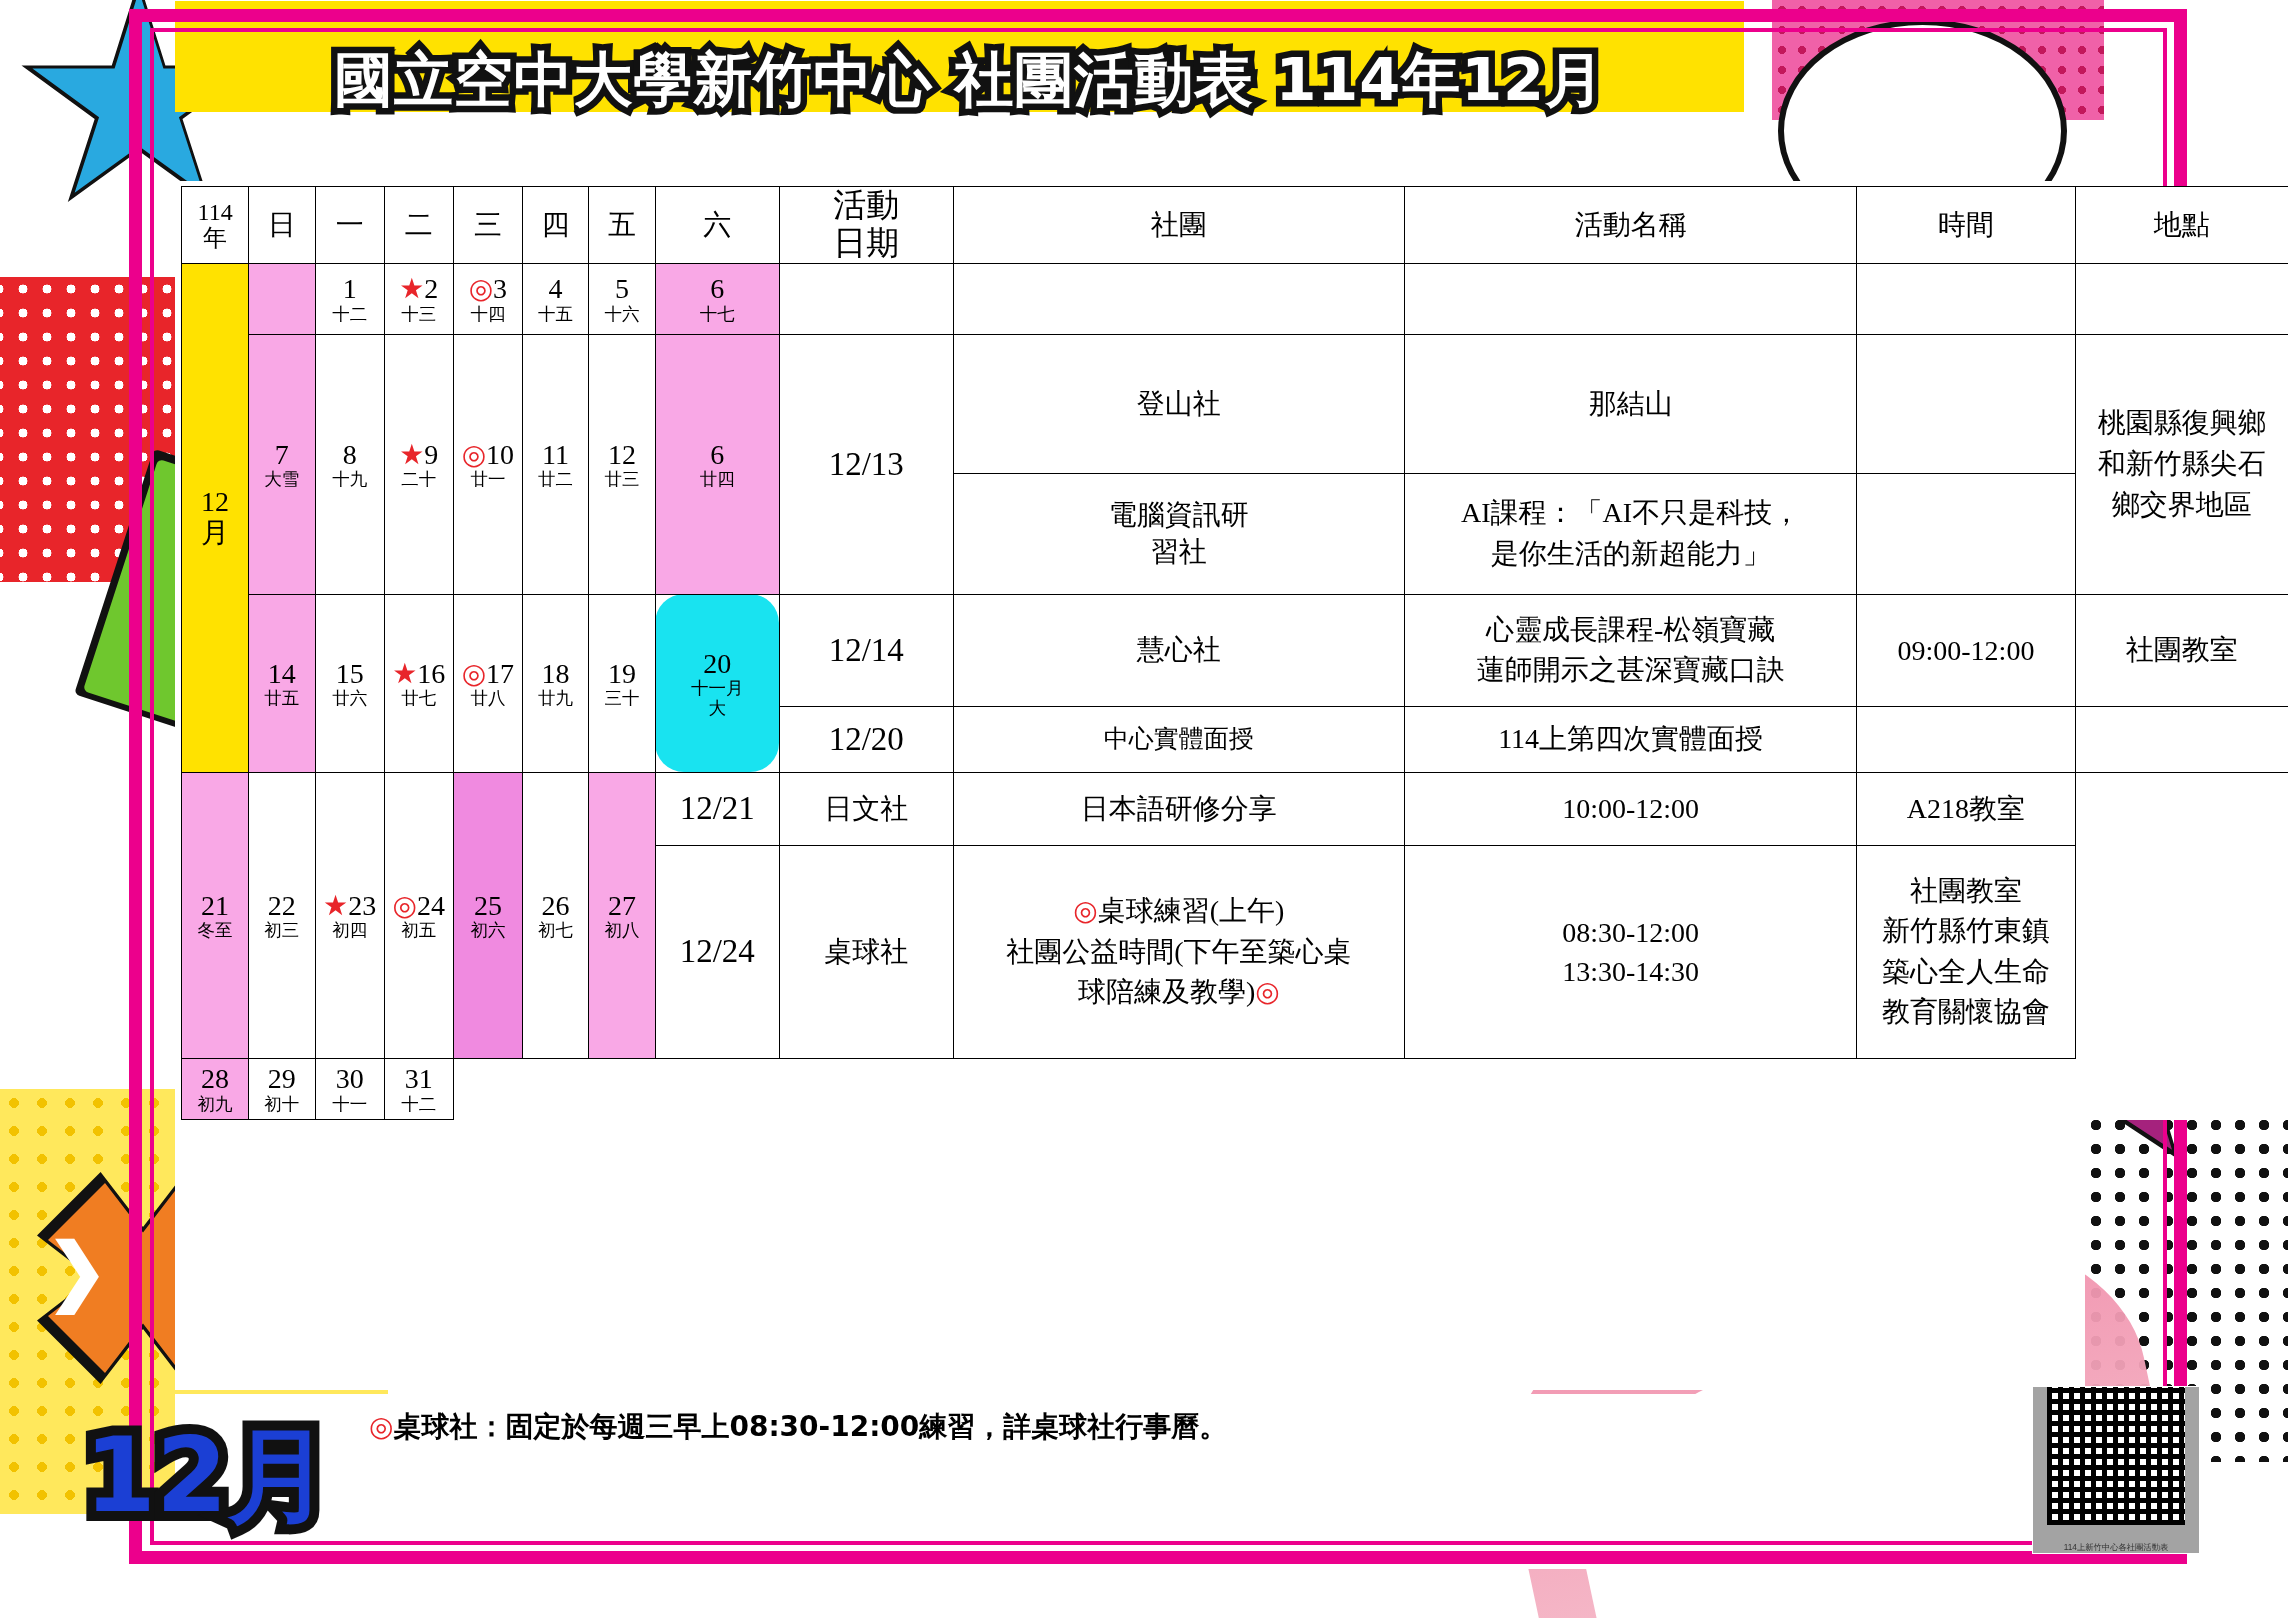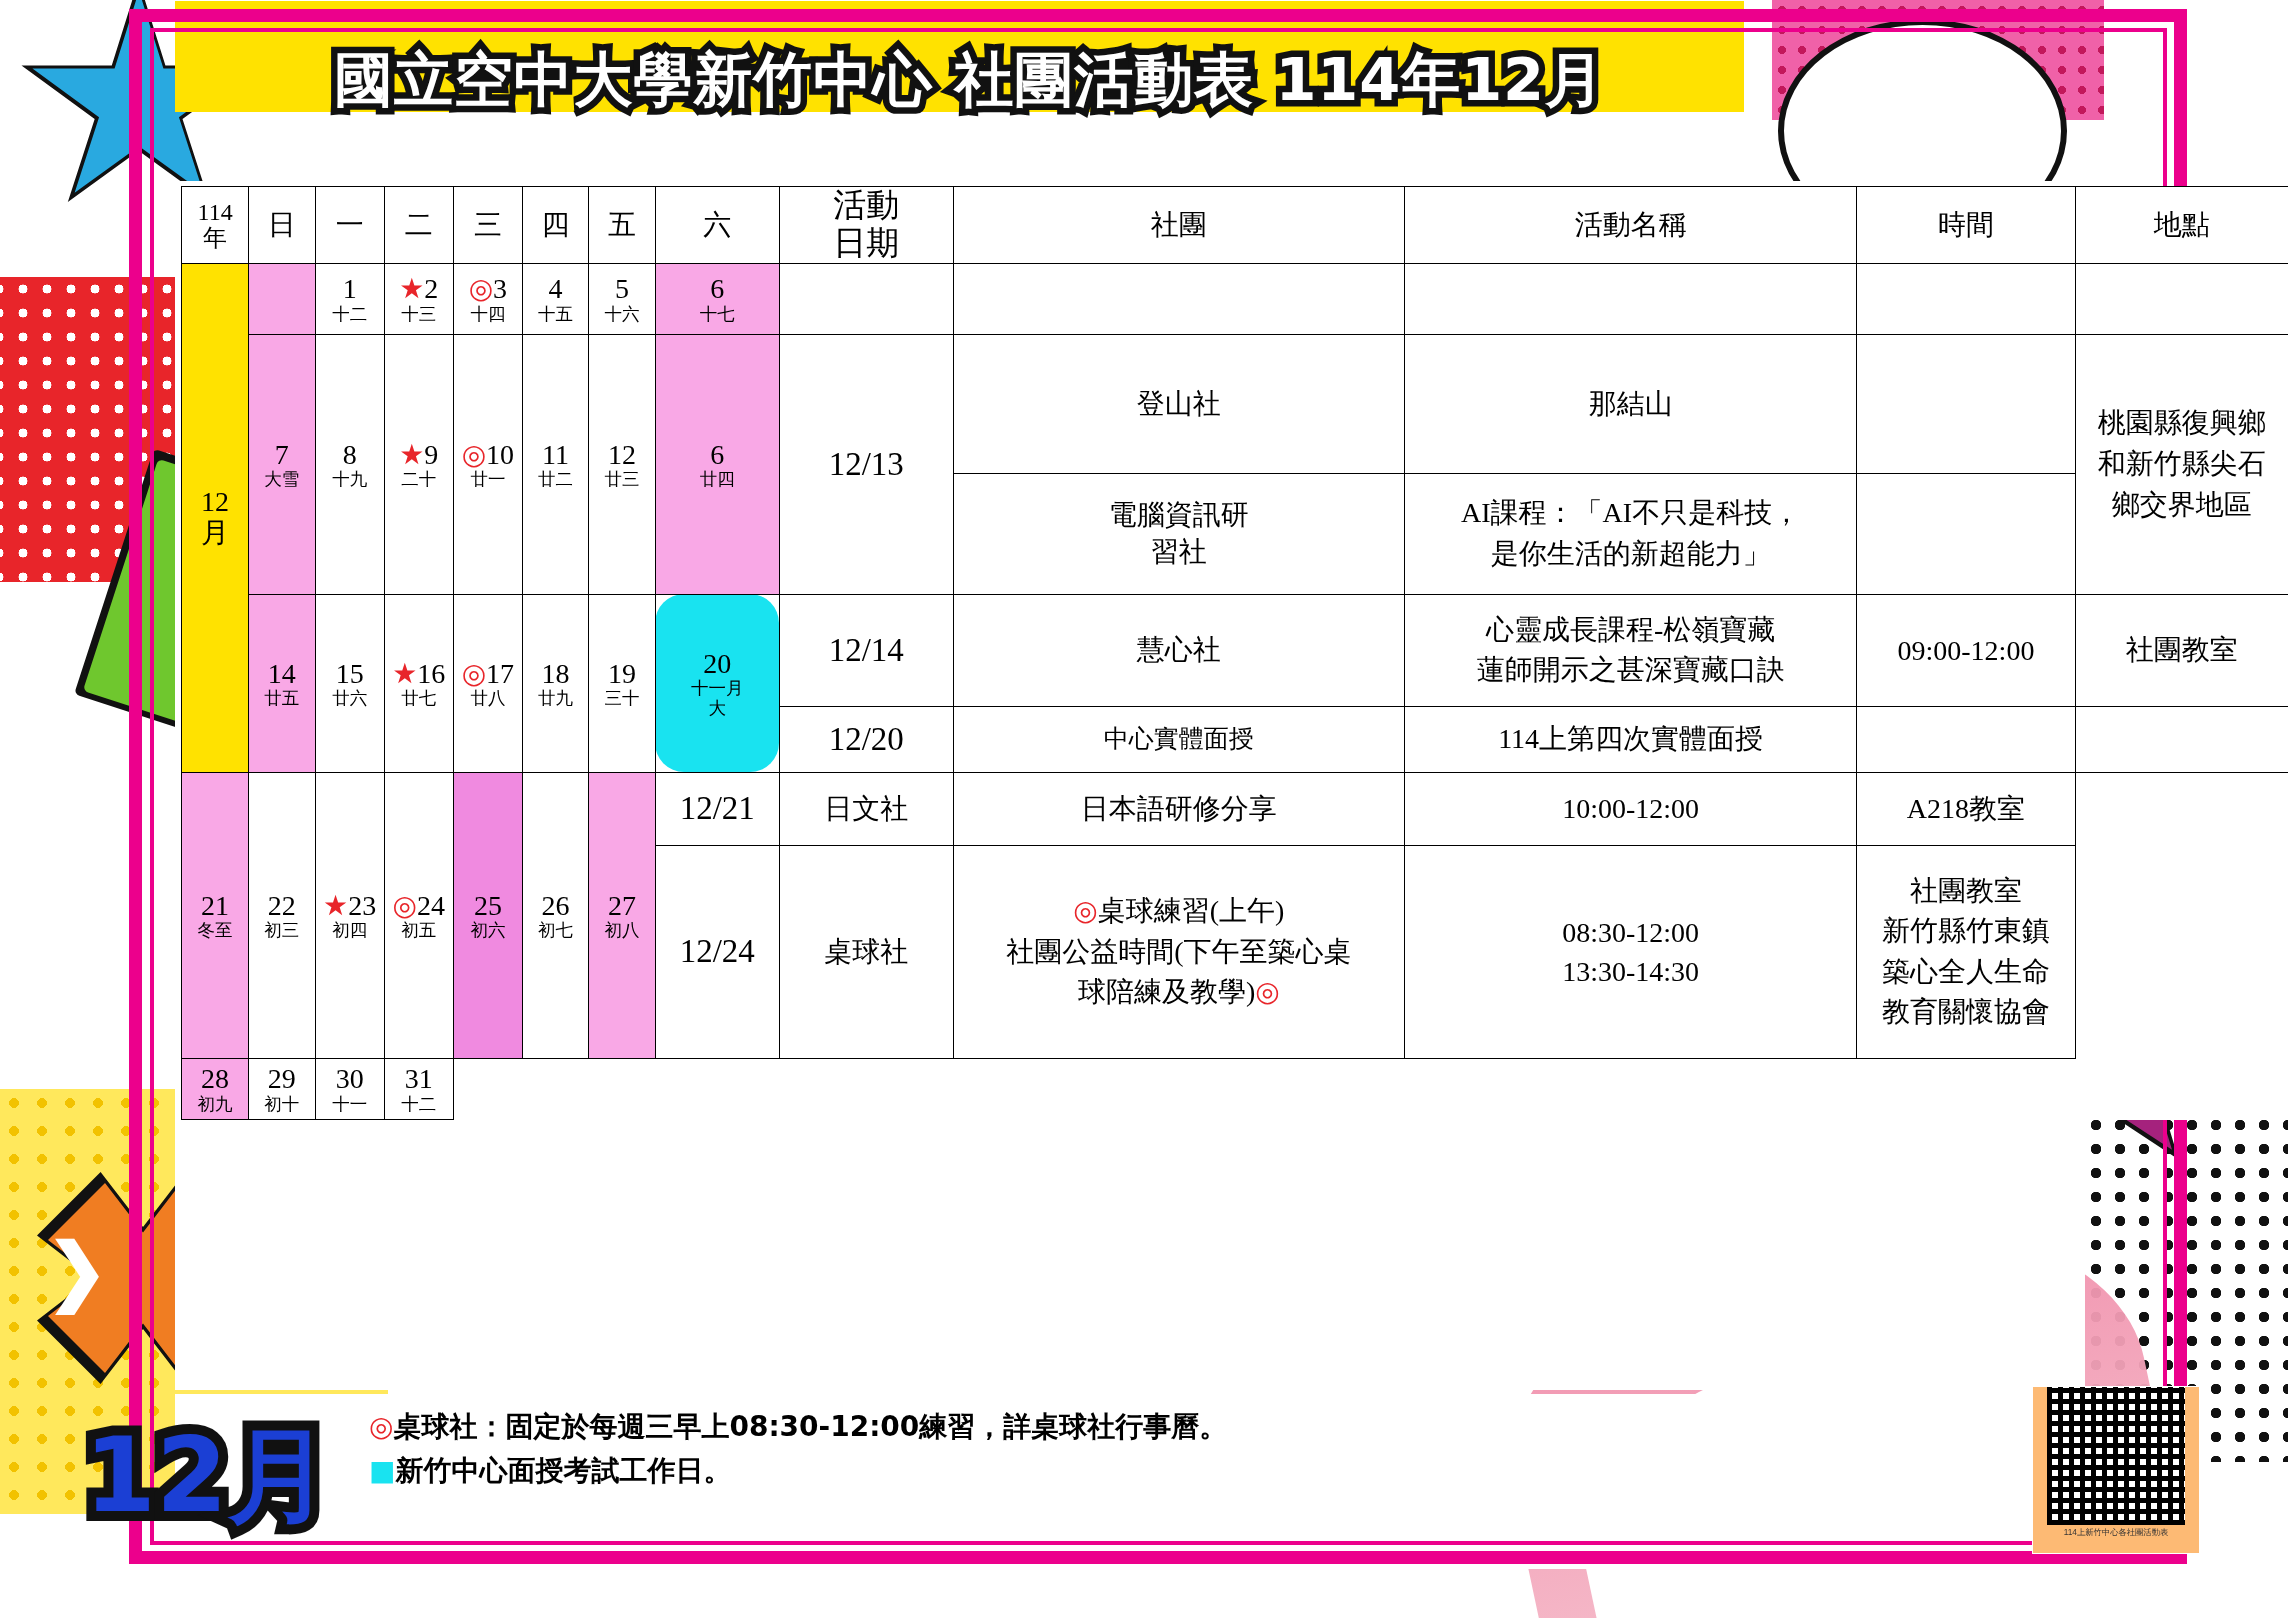--- a/index.html
+++ b/index.html
@@ -175,23 +175,23 @@
     font-weight:bold;font-size:28px;line-height:1.45;color:#000;
   }
   .notes div{margin-bottom:3.7px;white-space:nowrap;}
   .mk-star{color:#e8252a;}
   .mk-circle{color:#e8252a;}
   .mk-cyan{color:#19e3f0;}
   .mk-pink{color:#f9a8e6;}
 
   
   .qr-box{
-    position:absolute;right:89px;bottom:65px;width:166px;height:166px;background:#fdba74;
+    position:absolute;right:89px;bottom:65px;width:166px;height:166px;background:#a3a3a3;
     border:1.8px solid #fff;
-    display:flex;flex-direction:column;align-items:center;justify-content:flex-start;
+    display:flex;flex-direction:column;align-items:center;justify-content:space-between;
   }
   .qr-img{
     width:138px;height:138px;
     background:
       repeating-linear-gradient(90deg,#000 0 5.5px,#fff 5.5px 11px),
       repeating-linear-gradient(0deg,#000 0 5.5px,#fff 5.5px 11px);
     background-blend-mode:multiply;
   }
   .qr-cap{font-size:8.3px;color:#333;font-family:"Liberation Sans",sans-serif;margin-top:1.8px;}
 </style>
@@ -469,21 +469,20 @@
       <td class="club-col" style="border:none;background:transparent"></td>
       <td class="act-col" style="border:none;background:transparent"></td>
       <td class="time-col" style="border:none;background:transparent"></td>
       <td class="place-col" style="border:none;background:transparent"></td>
     </tr>
   </tbody>
 </table>
 
 <div class="notes">
   <div><span class="mk-circle">◎</span><span>桌球社：固定於每週三早上08:30-12:00練習，詳桌球社行事曆。</span></div>
-  <div><span class="mk-cyan">■</span><span>新竹中心面授考試工作日。</span></div>
 </div>
 
 <div class="bigmonth-wrap">
   <div class="bigmonth-back">12月</div>
   <div class="bigmonth-front">12月</div>
 </div>
 
 <div class="qr-box">
   <div class="qr-img"></div>
   <div class="qr-cap">114上新竹中心各社團活動表</div>

